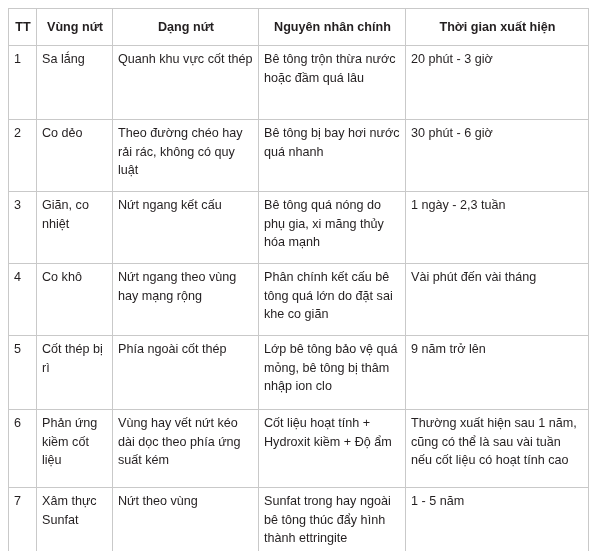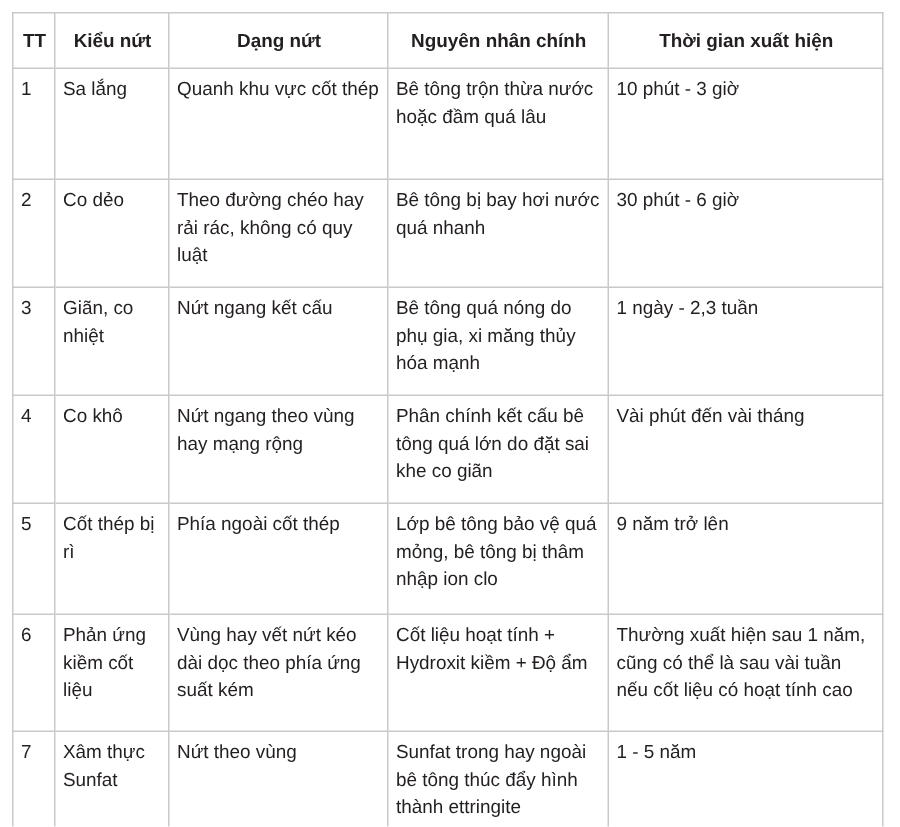--- a/index.html
+++ b/index.html
@@ -88,33 +88,33 @@
     <colgroup>
       <col class="col-tt">
       <col class="col-kieu">
       <col class="col-dang">
       <col class="col-ngnh">
       <col class="col-tg">
     </colgroup>
     <thead>
       <tr>
         <th>TT</th>
-        <th>Kiểu nứt</th>
+        <th>Vùng nứt</th>
         <th>Dạng nứt</th>
         <th>Nguyên nhân chính</th>
         <th>Thời gian xuất hiện</th>
       </tr>
     </thead>
     <tbody>
       <tr class="r1">
         <td class="tt-cell">1</td>
         <td class="plain">Sa lắng</td>
         <td class="justify">Quanh khu vực cốt thép</td>
         <td class="justify">Bê tông trộn thừa nước hoặc đầm quá lâu</td>
-        <td class="plain">10 phút - 3 giờ</td>
+        <td class="plain">20 phút - 3 giờ</td>
       </tr>
       <tr class="r2">
         <td class="tt-cell">2</td>
         <td class="plain">Co dẻo</td>
         <td class="justify">Theo đường chéo hay rải rác, không có quy luật</td>
         <td class="plain">Bê tông bị bay hơi nước quá nhanh</td>
         <td class="plain">30 phút - 6 giờ</td>
       </tr>
       <tr class="r3">
         <td class="tt-cell">3</td>

